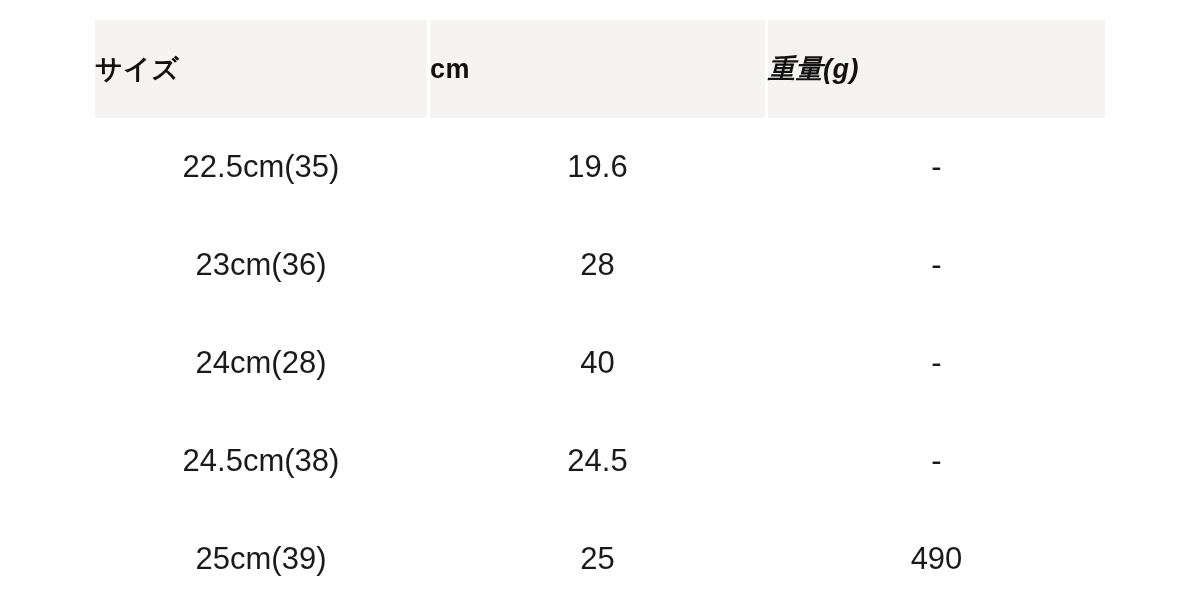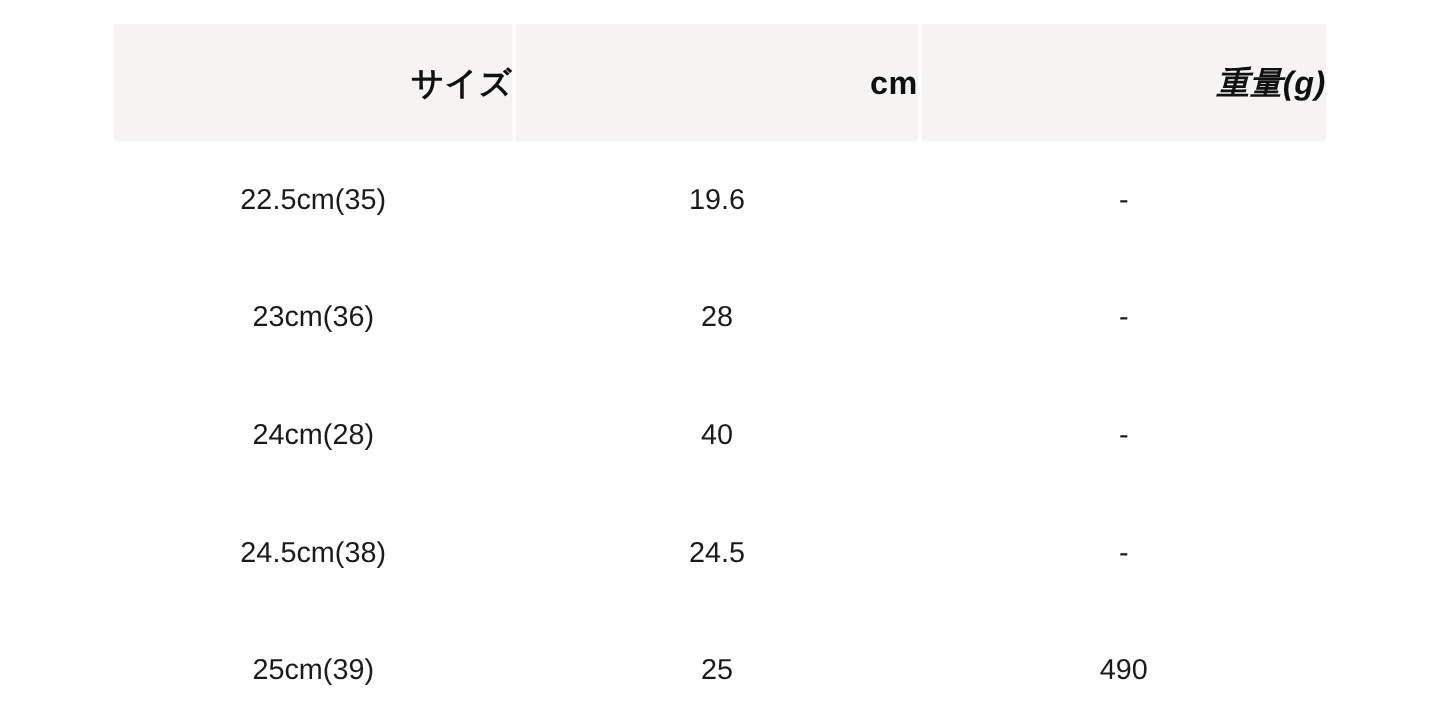--- a/index.html
+++ b/index.html
@@ -36,41 +36,41 @@
 
   .size-table col.col-size  { width: 335px; }
   .size-table col.col-cm    { width: 338px; }
   .size-table col.col-weight{ width: 337px; }
 
   .size-table thead th {
     background: #f5f4f3;
     height: 98px;
     padding: 0;
     margin: 0;
-    text-align: right;
+    text-align: left;
     vertical-align: middle;
     font-size: 27px;
     font-weight: bold;
     letter-spacing: 0.5px;
     color: #111111;
     border-right: 3px solid #ffffff;
   }
   .size-table thead th:last-child {
     border-right: none;
     font-style: italic;
   }
 
   .size-table tbody td {
     background: #ffffff;
     height: 98px;
     padding: 0;
     margin: 0;
     text-align: center;
     vertical-align: middle;
-    font-size: 24px;
+    font-size: 31px;
     font-weight: normal;
     color: #1a1a1a;
     border-right: 3px solid #ffffff;
   }
   .size-table tbody td:last-child {
     border-right: none;
   }
 </style>
 </head>
 <body>

